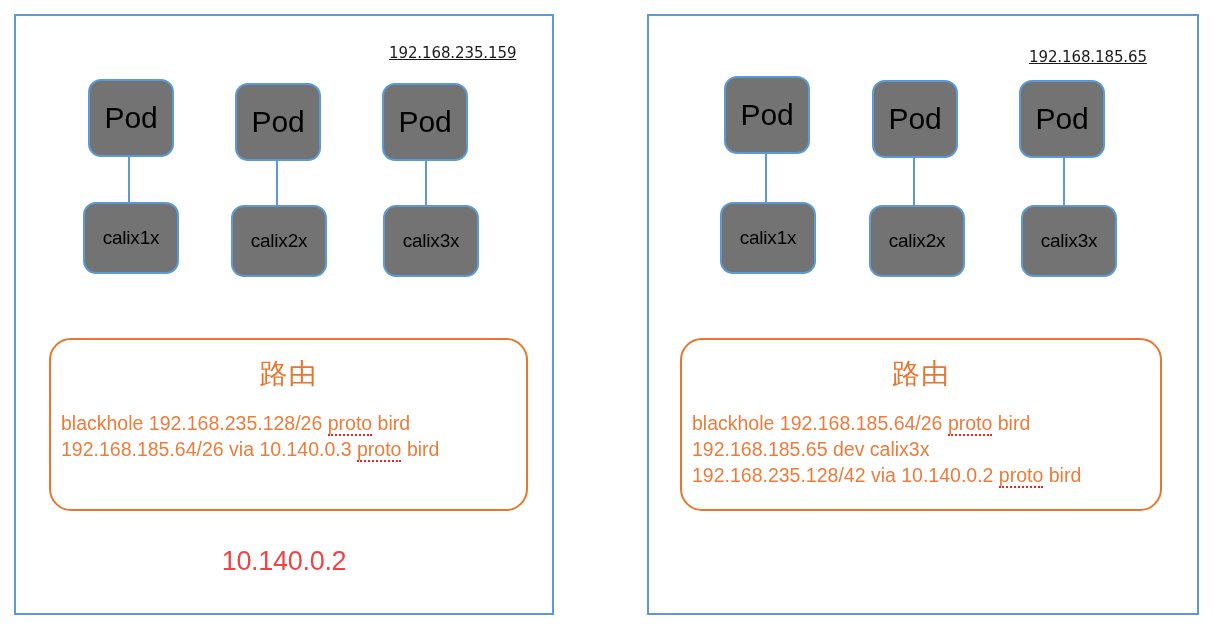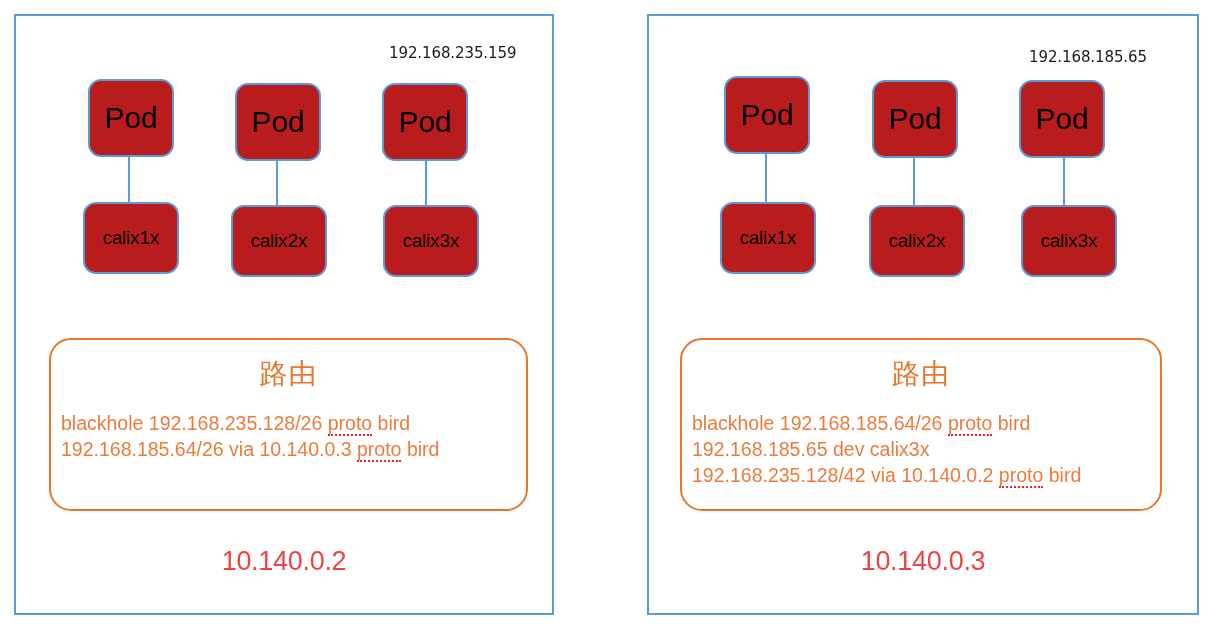--- a/index.html
+++ b/index.html
@@ -29,21 +29,21 @@
   }
   #panel-left  { left: 14px;  top: 14px; width: 540px; height: 601px; }
   #panel-right { left: 647px; top: 14px; width: 552px; height: 601px; }
 
   
   .box {
     position: absolute;
     box-sizing: border-box;
     border: 2px solid #5b9bd5;
     border-radius: 13px;
-    background: #b91c1c;
+    background: #737373;
     display: flex;
     align-items: center;
     justify-content: center;
     color: #000000;
     white-space: nowrap;
   }
   .pod-box {
     width: 86px;
     height: 78px;
     font-size: 30px;
@@ -64,20 +64,21 @@
   }
 
   
   .pod-ip {
     position: absolute;
     font-family: "DejaVu Sans", sans-serif;
     font-size: 15px;
     color: #1a1a1a;
     white-space: nowrap;
     letter-spacing: -0.1px;
+    text-decoration: underline;
   }
 
   
   .route-box {
     position: absolute;
     box-sizing: border-box;
     border: 2px solid #e8762c;
     border-radius: 22px;
     background: #ffffff;
     color: #e8762c;
@@ -173,14 +174,13 @@
     </div>
     <div class="pod-ip" style="left: 1029px; top: 48px;">192.168.185.65</div>
     <div class="route-box" style="left: 680px; top: 338px; width: 482px; height: 173px;">
       <div class="route-title">路由</div>
       <div class="route-lines">
         <div class="route-line"><span>blackhole 192.168.185.64/26 </span><span class="misspelled">proto</span><span> bird</span></div>
         <div class="route-line"><span>192.168.185.65 dev calix3x</span></div>
         <div class="route-line"><span>192.168.235.128/42 via 10.140.0.2 </span><span class="misspelled">proto</span><span> bird</span></div>
       </div>
     </div>
-    <div class="node-ip" style="left: 647px; top: 546px; width: 552px;">10.140.0.3</div>
   </div>
 
 </body></html>

